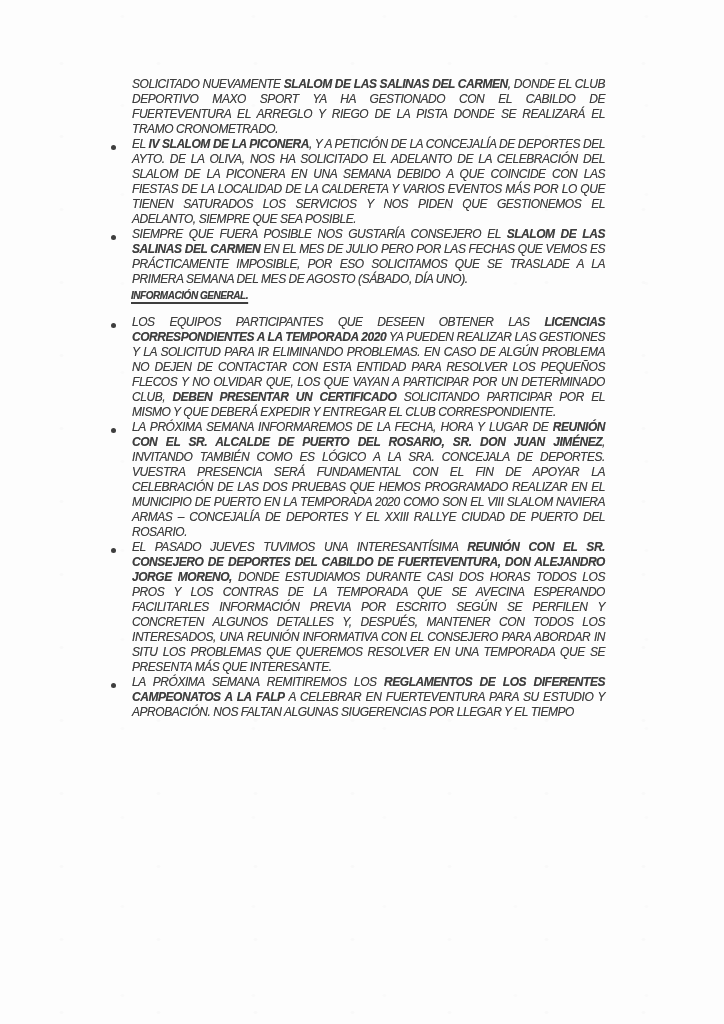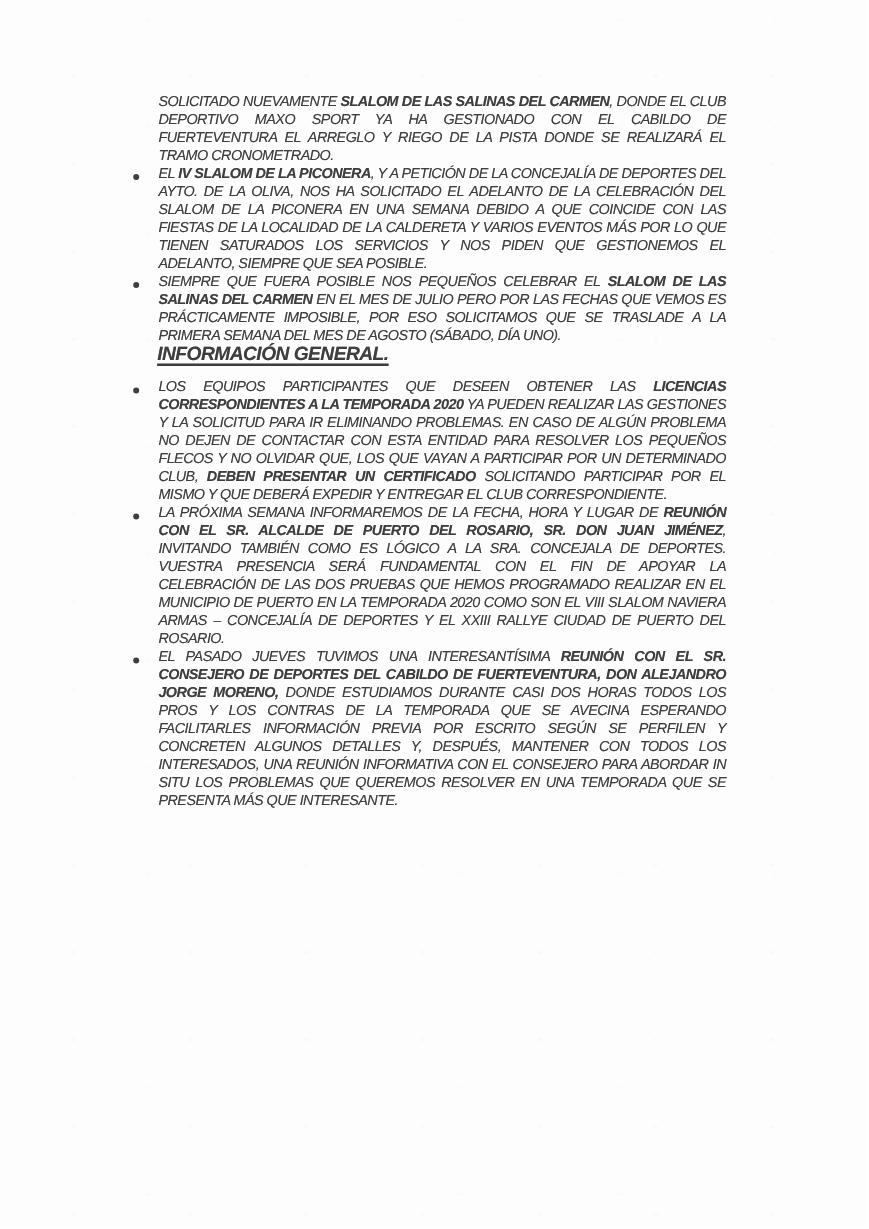--- a/index.html
+++ b/index.html
@@ -48,45 +48,46 @@
     position: absolute;
     left: -21px;
     top: 7.5px;
     width: 5px;
     height: 5px;
     border-radius: 50%;
     background: #3e3e3e;
   }
   h2.heading {
     margin: 1px 0 12px -43px;
-    font-size: 16px;
+    font-size: 10px;
     font-weight: bold;
     letter-spacing: -0.45px;
     text-decoration: underline;
     text-decoration-thickness: 1.5px;
     text-underline-offset: 3px;
     text-align: left;
     padding-left: 42px;
   }
 </style>
 </head>
 <body>
 
 <div class="page">
   <div class="content">
 
     <p class="para"><span>SOLICITADO NUEVAMENTE </span><span class="b">SLALOM DE LAS SALINAS DEL CARMEN</span><span>, DONDE EL CLUB DEPORTIVO MAXO SPORT  YA HA GESTIONADO CON EL CABILDO DE FUERTEVENTURA EL ARREGLO Y RIEGO DE LA PISTA DONDE SE REALIZARÁ  EL TRAMO CRONOMETRADO.</span></p>
 
     <ul class="bullets">
       <li class="bullet-item"><span class="dot"></span><span>EL </span><span class="b">IV SLALOM DE LA PICONERA</span><span>, Y A PETICIÓN DE LA CONCEJALÍA DE DEPORTES DEL AYTO. DE LA OLIVA,  NOS HA SOLICITADO EL ADELANTO DE LA CELEBRACIÓN DEL SLALOM DE LA PICONERA EN UNA SEMANA DEBIDO A QUE COINCIDE  CON LAS FIESTAS DE  LA LOCALIDAD DE LA CALDERETA Y VARIOS EVENTOS MÁS POR LO QUE TIENEN  SATURADOS LOS SERVICIOS  Y  NOS PIDEN QUE GESTIONEMOS EL ADELANTO, SIEMPRE QUE SEA POSIBLE.</span></li>
-      <li class="bullet-item"><span class="dot"></span><span>SIEMPRE QUE FUERA POSIBLE NOS PEQUEÑOS CELEBRAR EL </span><span class="b">SLALOM DE LAS SALINAS DEL CARMEN</span><span> EN EL MES DE JULIO PERO POR LAS FECHAS QUE VEMOS ES PRÁCTICAMENTE IMPOSIBLE, POR ESO  SOLICITAMOS QUE SE TRASLADE A LA PRIMERA SEMANA DEL MES DE AGOSTO (SÁBADO, DÍA UNO).</span></li>
+      <li class="bullet-item"><span class="dot"></span><span>SIEMPRE QUE FUERA POSIBLE NOS GUSTARÍA CONSEJERO EL </span><span class="b">SLALOM DE LAS SALINAS DEL CARMEN</span><span> EN EL MES DE JULIO PERO POR LAS FECHAS QUE VEMOS ES PRÁCTICAMENTE IMPOSIBLE, POR ESO  SOLICITAMOS QUE SE TRASLADE A LA PRIMERA SEMANA DEL MES DE AGOSTO (SÁBADO, DÍA UNO).</span></li>
     </ul>
 
     <h2 class="heading">INFORMACIÓN GENERAL.</h2>
 
     <ul class="bullets">
       <li class="bullet-item"><span class="dot"></span><span>LOS EQUIPOS PARTICIPANTES QUE DESEEN OBTENER   LAS </span><span class="b">LICENCIAS CORRESPONDIENTES  A LA TEMPORADA 2020</span><span> YA PUEDEN REALIZAR LAS GESTIONES Y LA SOLICITUD PARA IR  ELIMINANDO PROBLEMAS. EN CASO DE ALGÚN PROBLEMA NO DEJEN DE CONTACTAR CON ESTA ENTIDAD PARA RESOLVER LOS PEQUEÑOS FLECOS Y NO OLVIDAR QUE, LOS QUE VAYAN A PARTICIPAR POR UN DETERMINADO CLUB, </span><span class="b">DEBEN PRESENTAR UN CERTIFICADO</span><span>  SOLICITANDO PARTICIPAR POR EL MISMO Y QUE DEBERÁ  EXPEDIR  Y ENTREGAR  EL CLUB CORRESPONDIENTE.</span></li>
       <li class="bullet-item"><span class="dot"></span><span>LA PRÓXIMA SEMANA INFORMAREMOS DE LA FECHA, HORA Y LUGAR DE </span><span class="b">REUNIÓN CON EL SR. ALCALDE DE PUERTO DEL ROSARIO, SR. DON JUAN JIMÉNEZ</span><span>, INVITANDO TAMBIÉN COMO ES LÓGICO   A LA SRA. CONCEJALA   DE DEPORTES. VUESTRA PRESENCIA SERÁ FUNDAMENTAL CON EL FIN DE APOYAR LA CELEBRACIÓN DE LAS DOS PRUEBAS QUE HEMOS PROGRAMADO REALIZAR EN EL MUNICIPIO DE PUERTO EN LA TEMPORADA 2020  COMO SON EL VIII SLALOM NAVIERA ARMAS – CONCEJALÍA DE DEPORTES Y EL XXIII RALLYE CIUDAD DE PUERTO DEL ROSARIO.</span></li>
       <li class="bullet-item"><span class="dot"></span><span>EL PASADO JUEVES TUVIMOS UNA INTERESANTÍSIMA </span><span class="b">REUNIÓN CON EL SR. CONSEJERO DE DEPORTES DEL CABILDO DE FUERTEVENTURA, DON ALEJANDRO JORGE MORENO,</span><span> DONDE ESTUDIAMOS DURANTE CASI DOS HORAS TODOS LOS PROS Y   LOS CONTRAS DE LA TEMPORADA QUE SE AVECINA ESPERANDO FACILITARLES INFORMACIÓN PREVIA POR ESCRITO  SEGÚN SE PERFILEN Y CONCRETEN ALGUNOS DETALLES Y, DESPUÉS, MANTENER CON TODOS LOS INTERESADOS, UNA REUNIÓN INFORMATIVA CON EL CONSEJERO  PARA ABORDAR IN SITU LOS PROBLEMAS QUE QUEREMOS   RESOLVER EN UNA TEMPORADA QUE SE PRESENTA MÁS QUE INTERESANTE.</span></li>
+      <li class="bullet-item"><span class="dot"></span><span>LA PRÓXIMA SEMANA REMITIREMOS LOS </span><span class="b">REGLAMENTOS DE LOS DIFERENTES CAMPEONATOS A LA FALP</span><span>  A CELEBRAR EN FUERTEVENTURA  PARA SU ESTUDIO Y APROBACIÓN. NOS FALTAN ALGUNAS SIUGERENCIAS   POR LLEGAR Y EL TIEMPO</span></li>
     </ul>
 
   </div>
 </div>
 
 </body></html>

